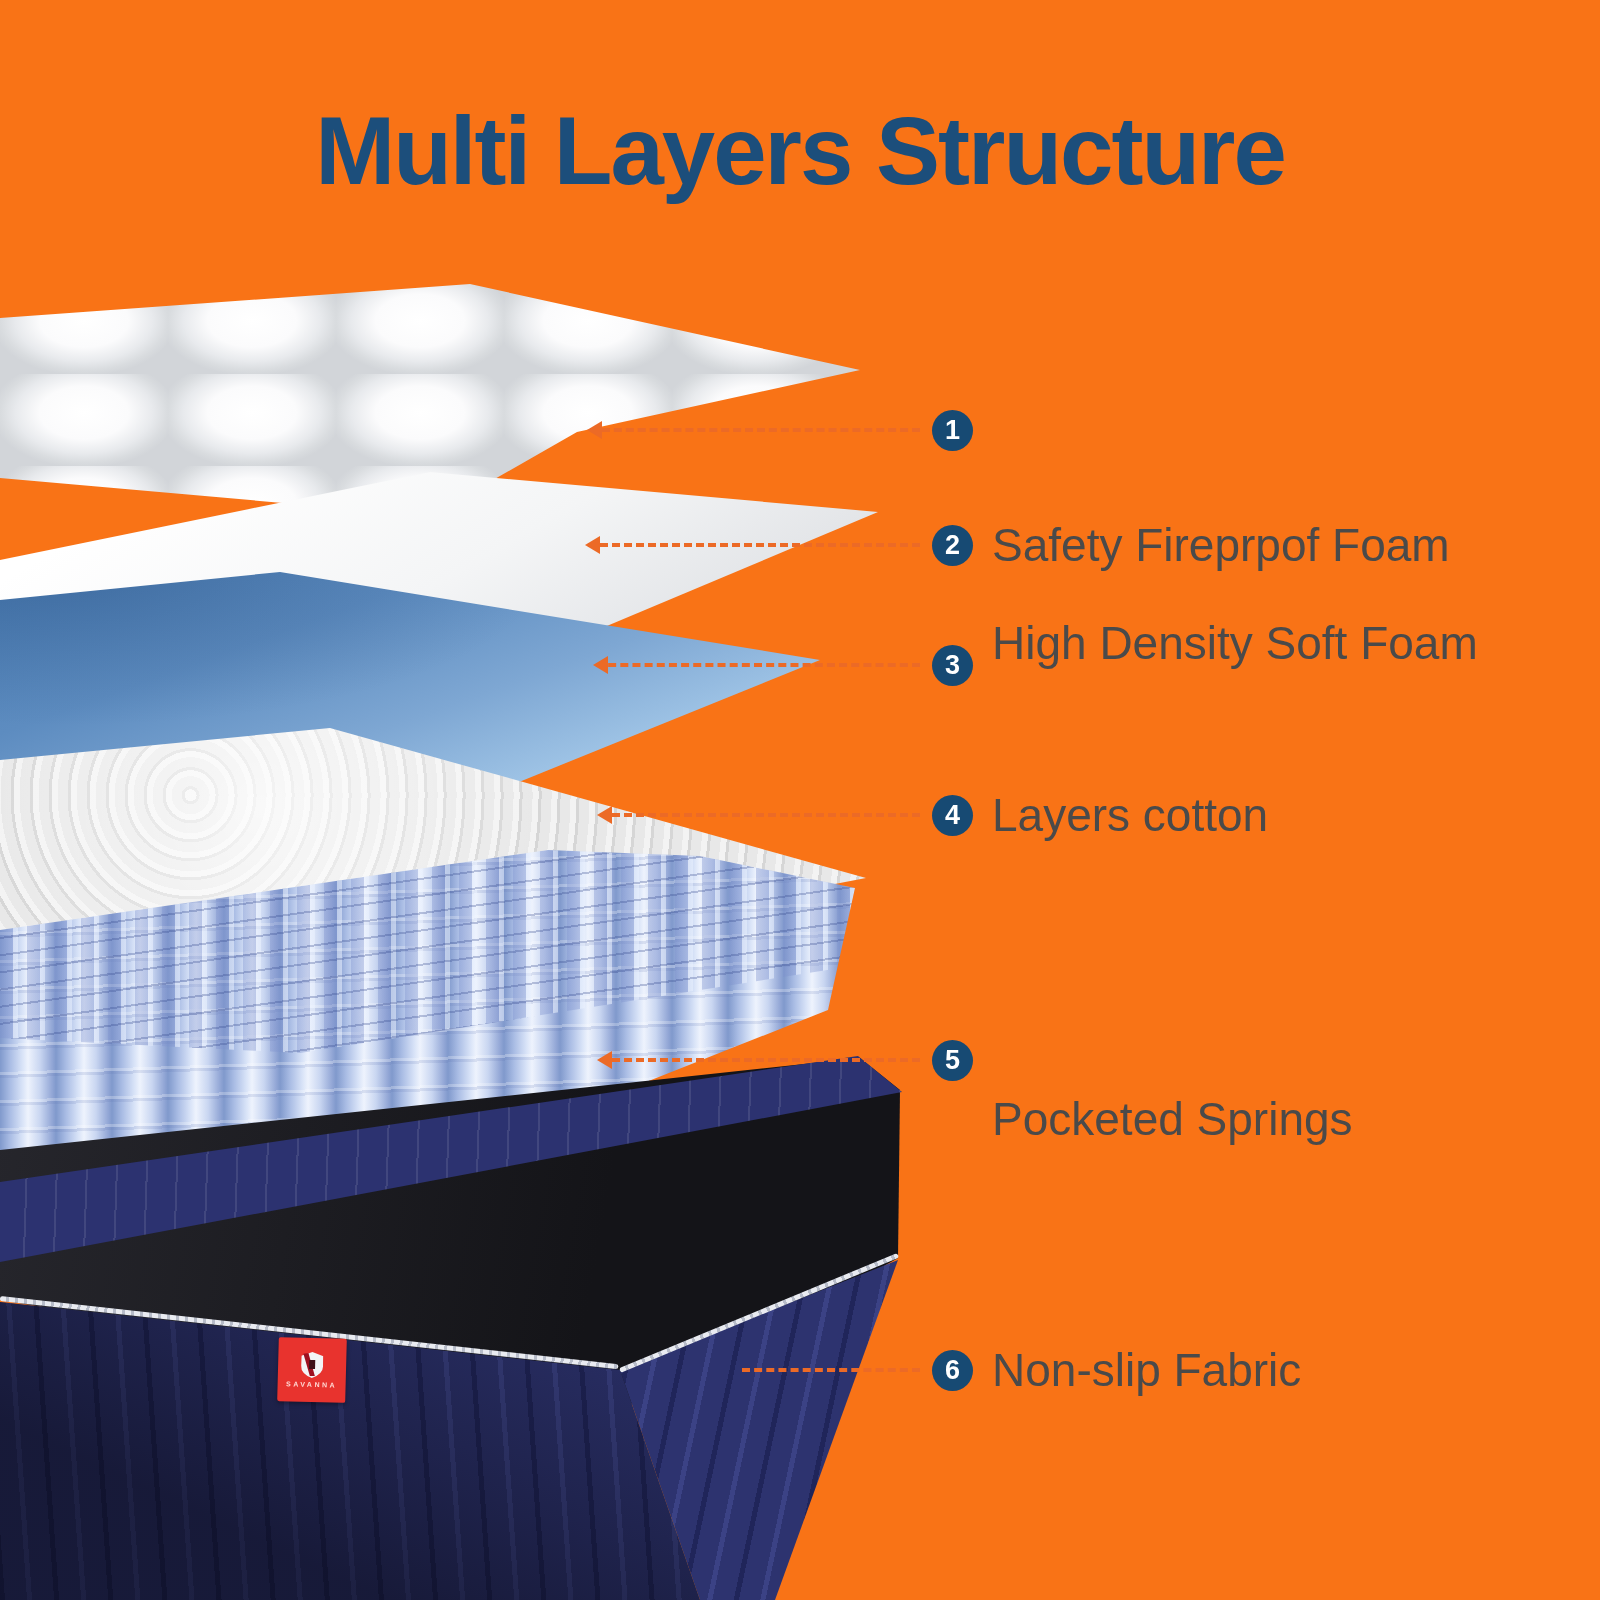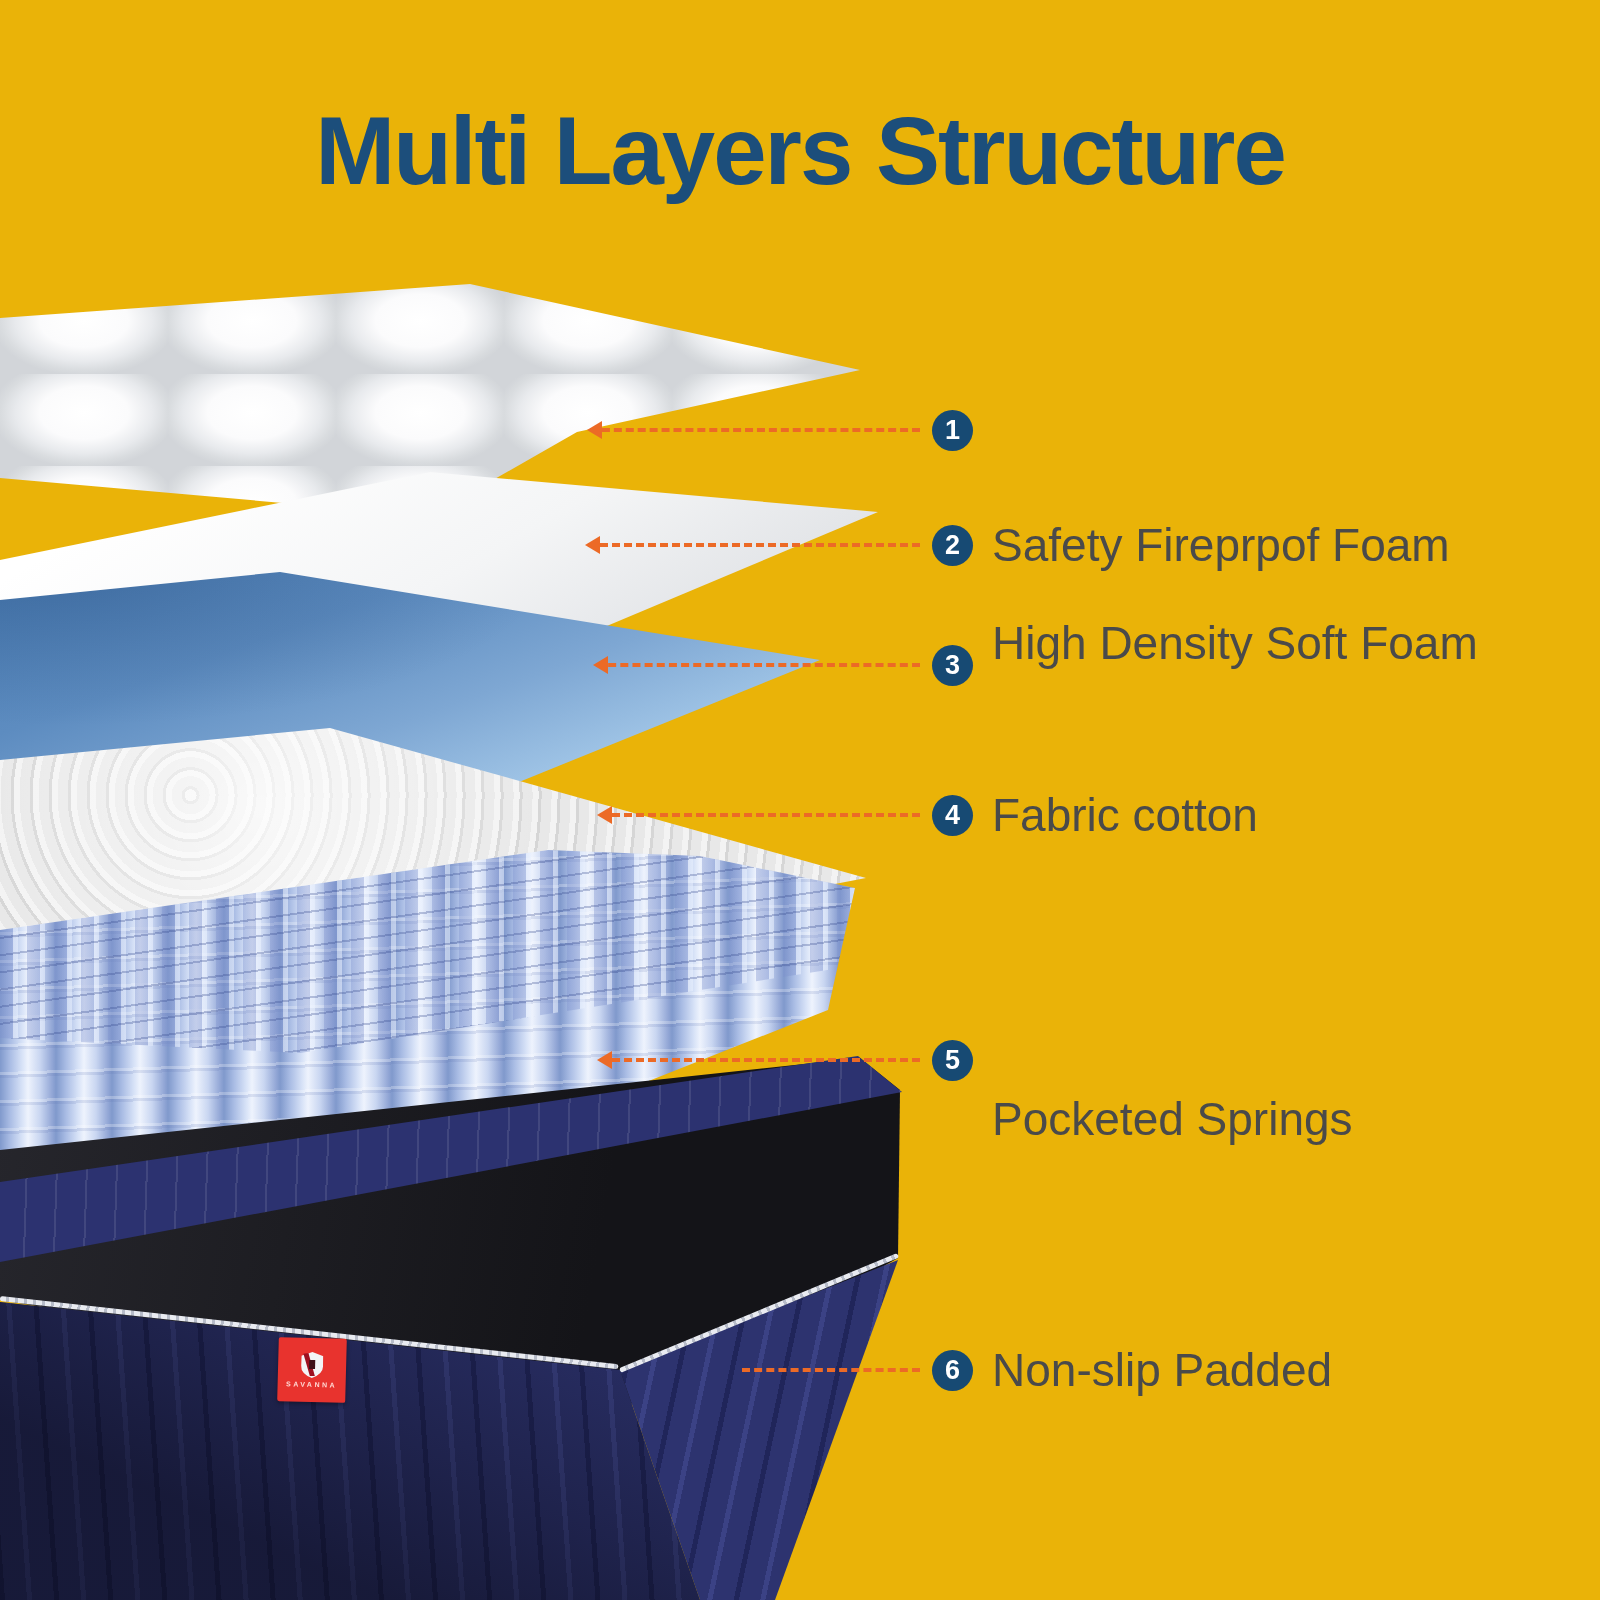--- a/index.html
+++ b/index.html
@@ -1,18 +1,18 @@
 <!DOCTYPE html>
 <html><head>
 <meta charset="utf-8">
 <style>
   html,body{margin:0;padding:0;}
   .stage{
     position:relative;width:1600px;height:1600px;overflow:hidden;
-    background:#eab308;
+    background:#f97316;
     font-family:"Liberation Sans", sans-serif;
   }
   .page-title{
     position:absolute;top:96px;left:0;width:1600px;
     text-align:center;
     font-size:96px;font-weight:bold;letter-spacing:-2px;
     color:#1c4e7b;
   }
   
   .slab{position:absolute;filter:drop-shadow(0 12px 14px rgba(100,115,140,.28));}
@@ -167,17 +167,17 @@
 
   <div class="num-badge" style="top:410px;">1</div>
   <div class="num-badge" style="top:525px;">2</div>
   <div class="num-badge" style="top:645px;">3</div>
   <div class="num-badge" style="top:795px;">4</div>
   <div class="num-badge" style="top:1040px;">5</div>
   <div class="num-badge" style="top:1350px;">6</div>
 
   <div class="callout-text" style="top:518px;">Safety Fireprpof Foam</div>
   <div class="callout-text" style="top:616px;">High Density Soft Foam</div>
-  <div class="callout-text" style="top:788px;">Fabric cotton</div>
+  <div class="callout-text" style="top:788px;">Layers cotton</div>
   <div class="callout-text" style="top:1092px;">Pocketed Springs</div>
-  <div class="callout-text" style="top:1343px;">Non-slip Padded</div>
+  <div class="callout-text" style="top:1343px;">Non-slip Fabric</div>
 
 </div>
 
 </body></html>

